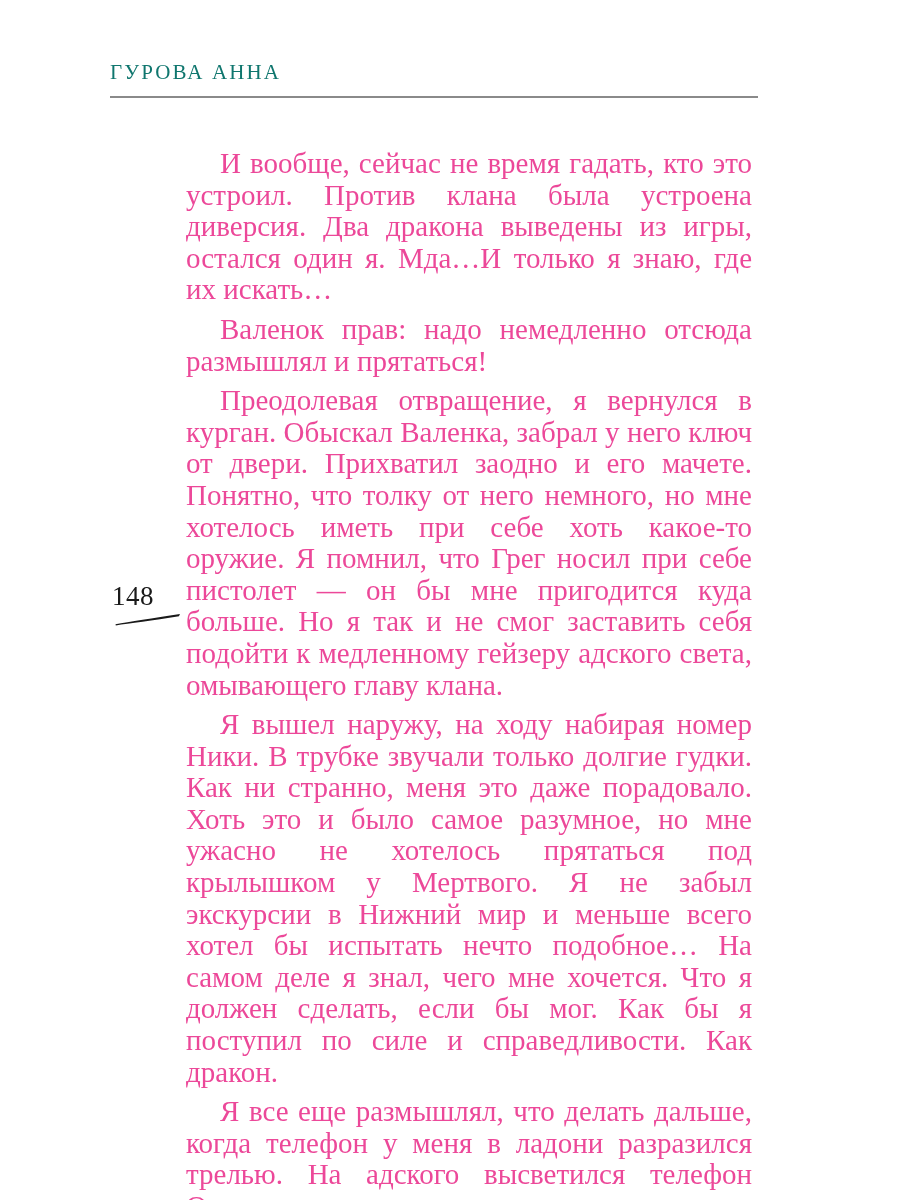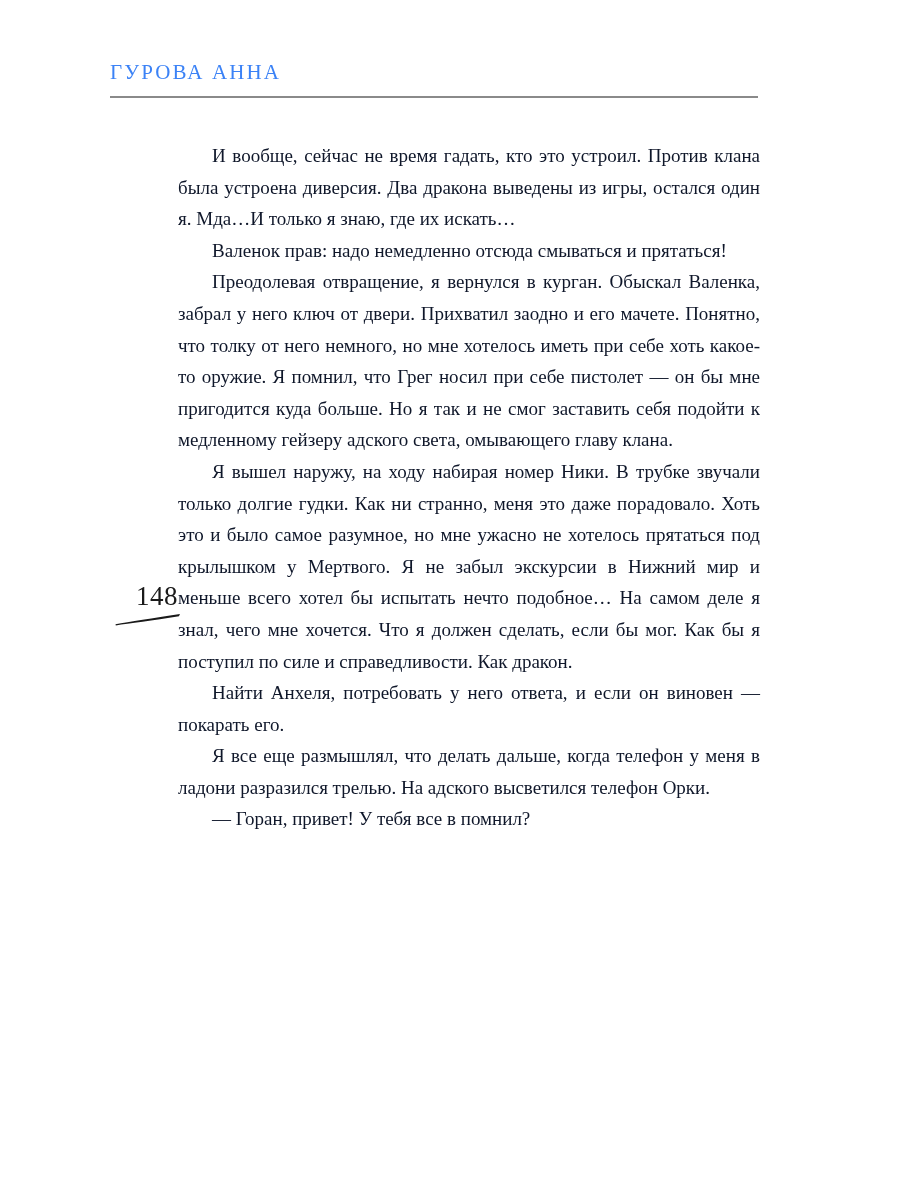--- a/index.html
+++ b/index.html
@@ -21,59 +21,59 @@
   .runhead {
     position: absolute;
     left: 110px;
     top: 62px;
     width: 650px;
   }
   .runhead-title {
     font-family: "Liberation Serif", "DejaVu Serif", serif;
     font-size: 21px;
     letter-spacing: 2.1px;
-    color: #3b82f6;
+    color: #0f766e;
     line-height: 1.0;
     white-space: nowrap;
   }
   .runhead-rule {
     margin-top: 13px;
     width: 648px;
     height: 2px;
     background: #8a8a8a;
   }
 
   
   .textblock {
     position: absolute;
     left: 178px;
     top: 140px;
     width: 582px;
   }
   .textblock p {
-    margin: 0;
-    font-size: 19px;
+    margin: 8px;
+    font-size: 29px;
     line-height: 31.6px;
     text-align: justify;
     text-justify: inter-word;
     text-indent: 34px;
     hyphens: manual;
-    color: #0f172a;
+    color: #ec4899;
   }
   .textblock p.last-line-left {
     text-align-last: left;
   }
 
   
   .folio {
     position: absolute;
     left: 112px;
     top: 583px;
     width: 90px;
-    text-align: center;
+    text-align: left;
     font-family: Liberation Serif, serif;
   }
   .folio-number {
     font-size: 27px;
     letter-spacing: 0.5px;
     color: #1a1a1a;
     line-height: 1.0;
   }
   .folio-swash {
     display: block;
@@ -93,21 +93,20 @@
 
   <div class="folio">
     <div class="folio-number">148</div>
     <svg class="folio-swash" width="72" height="14" viewBox="0 0 72 14">
       <path d="M2.5 11.2 C 16 9.0, 40 5.2, 67 1.0 C 66.5 2.0, 66.2 2.7, 66.0 3.3 C 40 7.4, 16 10.6, 2.8 12.4 Z" fill="#1a1a1a"></path>
     </svg>
   </div>
 
   <div class="textblock">
     <p>И вообще, сейчас не время гадать, кто это устроил. Против клана была устроена диверсия. Два дракона выведены из игры, остался один я. Мда…И только я знаю, где их искать…</p>
-    <p>Валенок прав: надо немедленно отсюда смываться и прятаться!</p>
+    <p>Валенок прав: надо немедленно отсюда размышлял и прятаться!</p>
     <p>Преодолевая отвращение, я вернулся в курган. Обыскал Валенка, забрал у него ключ от двери. Прихватил заодно и его мачете. Понятно, что толку от него немного, но мне хотелось иметь при себе хоть какое-то оружие. Я помнил, что Грег носил при себе пистолет — он бы мне пригодится куда больше. Но я так и не смог заставить себя подойти к медленному гейзеру адского света, омывающего главу клана.</p>
     <p>Я вышел наружу, на ходу набирая номер Ники. В трубке звучали только долгие гудки. Как ни странно, меня это даже порадовало. Хоть это и было самое разумное, но мне ужасно не хотелось прятаться под крылышком у Мертвого. Я не забыл экскурсии в Нижний мир и меньше всего хотел бы испытать нечто подобное… На самом деле я знал, чего мне хочется. Что я должен сделать, если бы мог. Как бы я поступил по силе и справедливости. Как дракон.</p>
-    <p>Найти Анхеля, потребовать у него ответа, и если он виновен — покарать его.</p>
     <p>Я все еще размышлял, что делать дальше, когда телефон у меня в ладони разразился трелью. На адского высветился телефон Орки.</p>
     <p class="last-line-left">— Горан, привет! У тебя все в помнил?</p>
   </div>
 
 </div>
 
 </body></html>

